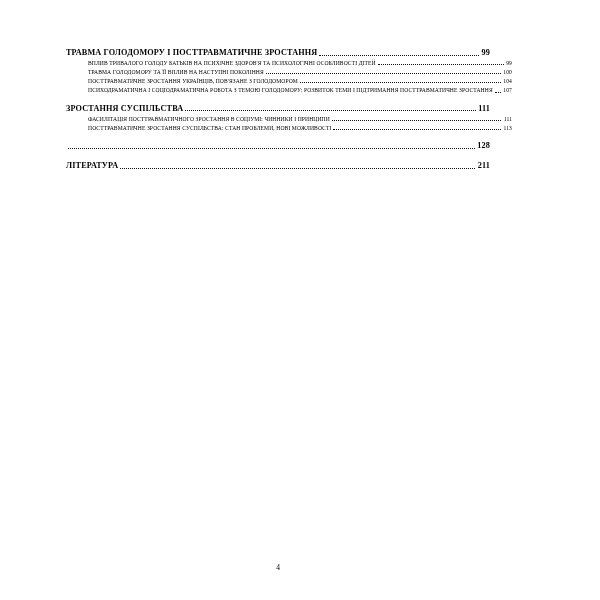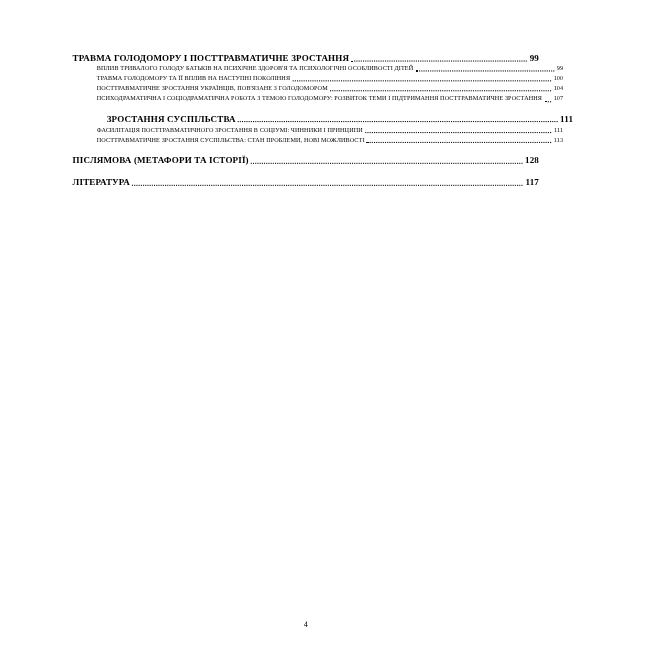--- a/index.html
+++ b/index.html
@@ -76,21 +76,20 @@
     display: block;
   }
   .lvl1.multiline .line1 {
     display: block;
     text-transform: uppercase;
   }
   .lvl1.multiline .line2row {
     display: flex;
     align-items: flex-end;
     width: 100%;
-    margin-left: 31px;
   }
   .lvl1.multiline .line2row .txt2 {
     text-transform: uppercase;
   }
   .page-number {
     position: absolute;
     left: 0;
     right: 0;
     bottom: 28px;
     text-align: center;
@@ -149,28 +148,27 @@
       <span class="pg">111</span>
     </div>
 
     <div class="toc-entry lvl2">
       <span class="txt">Посттравматичне зростання суспільства: стан проблеми, нові можливості</span>
       <span class="leader"></span>
       <span class="pg">113</span>
     </div>
 
     <div class="toc-entry lvl1">
-      <span class="txt">Післямова (метафори та історії)</span>
       <span class="leader"></span>
       <span class="pg">128</span>
     </div>
 
     <div class="toc-entry lvl1">
       <span class="txt">Література</span>
       <span class="leader"></span>
-      <span class="pg">117</span>
+      <span class="pg">211</span>
     </div>
 
   </div>
 
   <div class="page-number">4</div>
 
 </div>
 
 </body></html>

